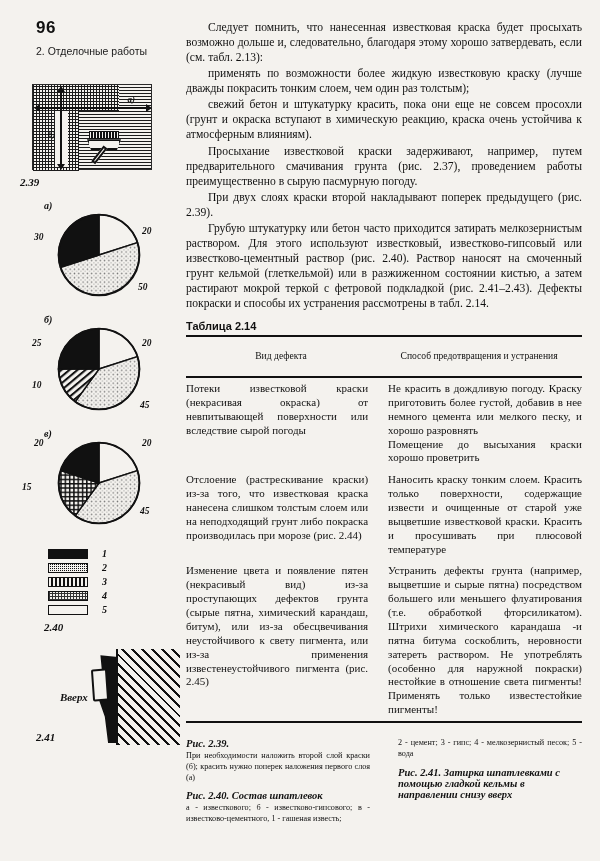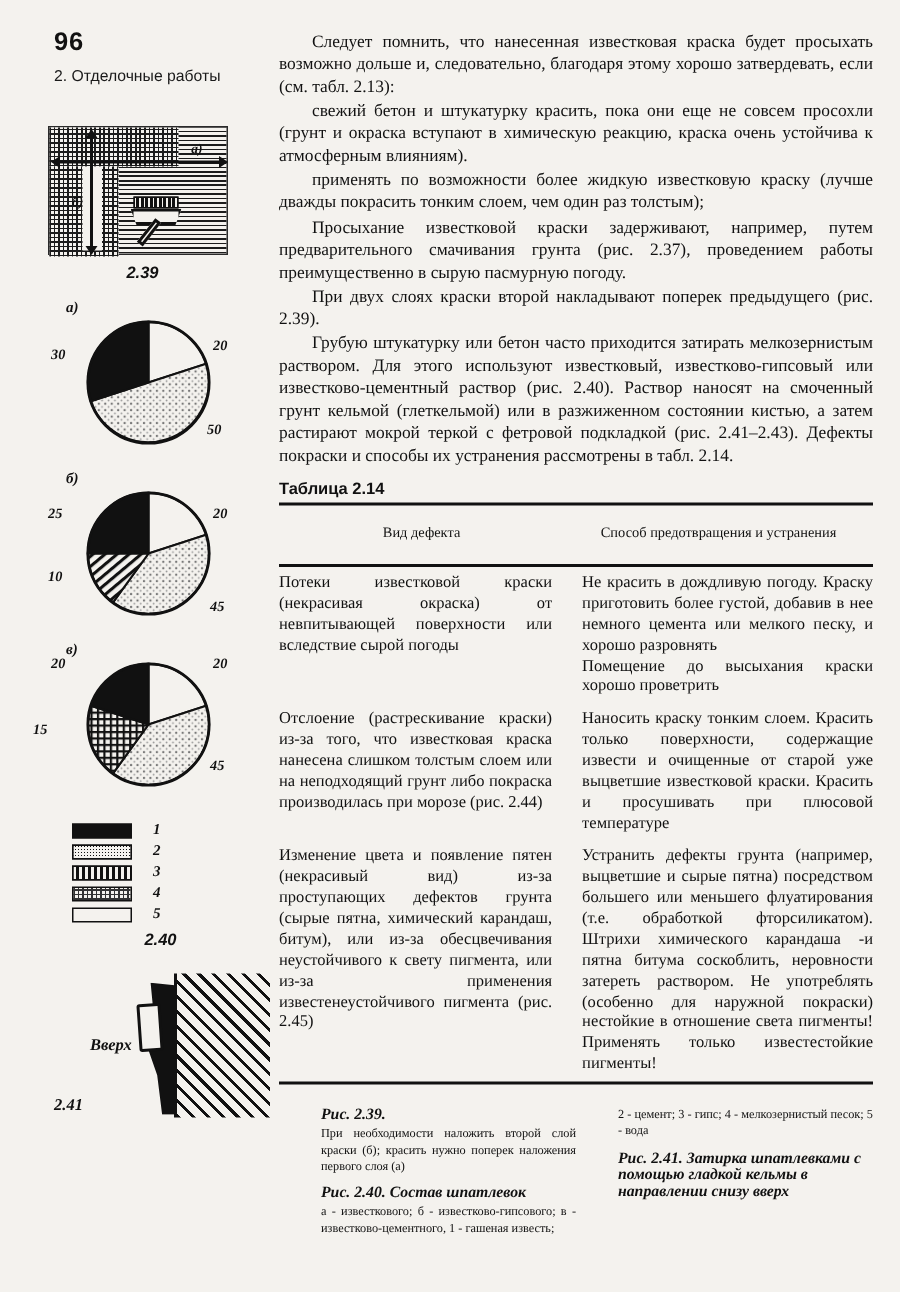--- a/index.html
+++ b/index.html
@@ -107,24 +107,23 @@
     position:absolute; left:0; top:8px; width:34px; height:11px;
     background:#f4f2ee; border:2px solid #111;
     clip-path:polygon(0 0,100% 0,88% 100%,12% 100%);
   }
   .fig239 .brush .handle {
     position:absolute; left:16px; top:16px; width:5px; height:20px;
     background:#f4f2ee; border:2px solid #111;
     transform:rotate(38deg); transform-origin:top center;
   }
   .fignum {
-    font-family:Liberation Sans, sans-serif;
+    font-family:Liberation Serif, serif;
     font-style:italic; font-weight:bold; font-size:11px;
     margin:6px 0 0 2px;
-    text-align:center;
   }
 
   
   .pies { margin:14px 0 0 0; position:relative; }
   .pie-wrap { position:relative; width:152px; height:108px; margin-bottom:6px; }
   .pie-letter {
     position:absolute; left:26px; top:-2px;
     font-style:italic; font-weight:bold; font-size:10px;
   }
   .pie { position:absolute; left:38px; top:10px; width:86px; height:86px; }
@@ -238,21 +237,20 @@
   table.defects td p + p { margin-top:0px; }
   .thead-sep td { border-bottom:2px solid #111; height:0; padding:0; }
   .thead-top td { border-top:2px solid #111; height:0; padding:0; }
   .tfoot-sep td { border-top:2px solid #111; height:0; padding:0; }
 
   
   .captions {
     display:flex;
     gap:28px;
     margin-top:7px;
-    margin-left:28px;
   }
   .cap-col { width:190px; }
   .cap-title {
     font-family:"Liberation Serif", serif;
     font-style:italic; font-weight:bold;
     font-size:10.5px;
     margin:0 0 2px 0;
   }
   .cap-body {
     font-family:Liberation Serif, serif;
@@ -398,22 +396,22 @@
       <div class="trowel"></div>
       <div class="upword">Вверх</div>
       <div class="fignum241">2.41</div>
     </div>
 
   </div>
 
   <div class="right-col">
 
     <p class="body-p">Следует помнить, что нанесенная известковая краска будет просыхать возможно дольше и, следовательно, благодаря этому хорошо затвердевать, если (см. табл. 2.13):</p>
+    <p class="body-p">применять по возможности более жидкую известковую краску (лучше дважды покрасить тонким слоем, чем один раз толстым);</p>
     <p class="body-p">свежий бетон и штукатурку красить, пока они еще не совсем просохли (грунт и окраска вступают в химическую реакцию, краска очень устойчива к атмосферным влияниям).</p>
-    <p class="body-p">применять по возможности более жидкую известковую краску (лучше дважды покрасить тонким слоем, чем один раз толстым);</p>
     <p class="body-p">Просыхание известковой краски задерживают, например, путем предварительного смачивания грунта (рис. 2.37), проведением работы преимущественно в сырую пасмурную погоду.</p>
     <p class="body-p">При двух слоях краски второй накладывают поперек предыдущего (рис. 2.39).</p>
     <p class="body-p">Грубую штукатурку или бетон часто приходится затирать мелкозернистым раствором. Для этого используют известковый, известково-гипсовый или известково-цементный раствор (рис. 2.40). Раствор наносят на смоченный грунт кельмой (глеткельмой) или в разжиженном состоянии кистью, а затем растирают мокрой теркой с фетровой подкладкой (рис. 2.41–2.43). Дефекты покраски и способы их устранения рассмотрены в табл. 2.14.</p>
 
     <div class="tbl-title">Таблица 2.14</div>
 
     <table class="defects">
       <tbody>
           <tr class="thead-top">
             <td colspan="2"></td>

